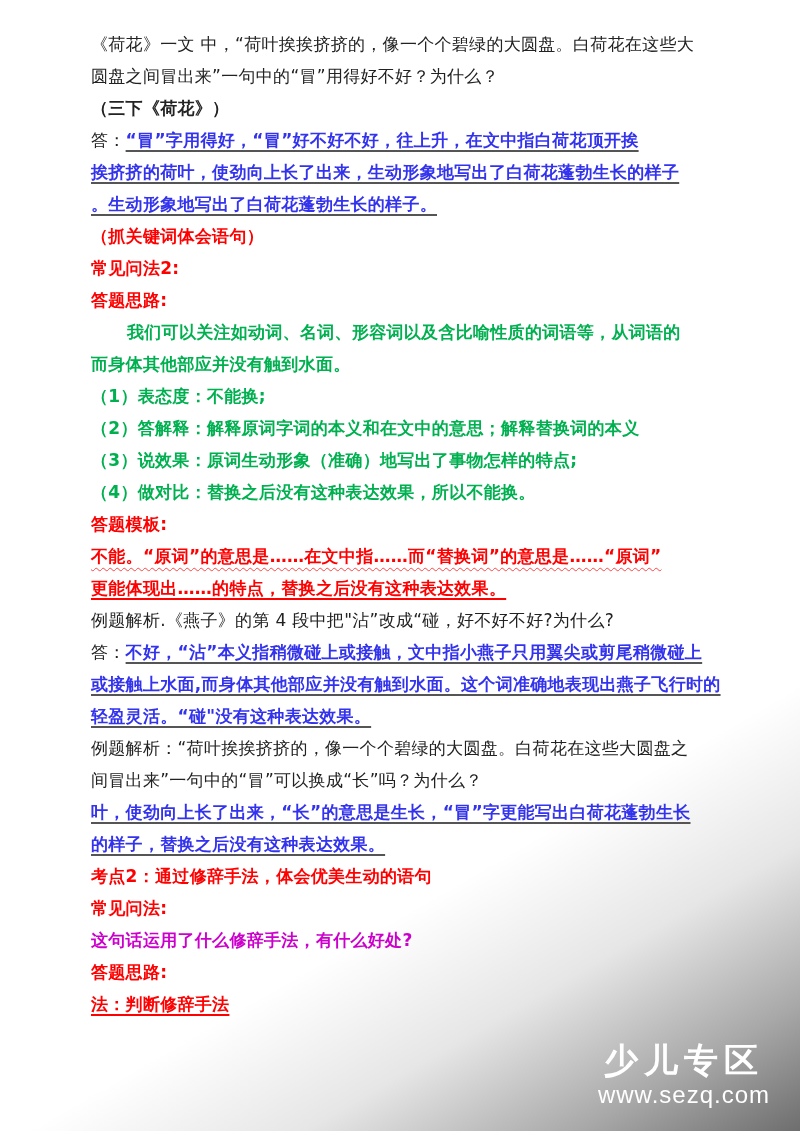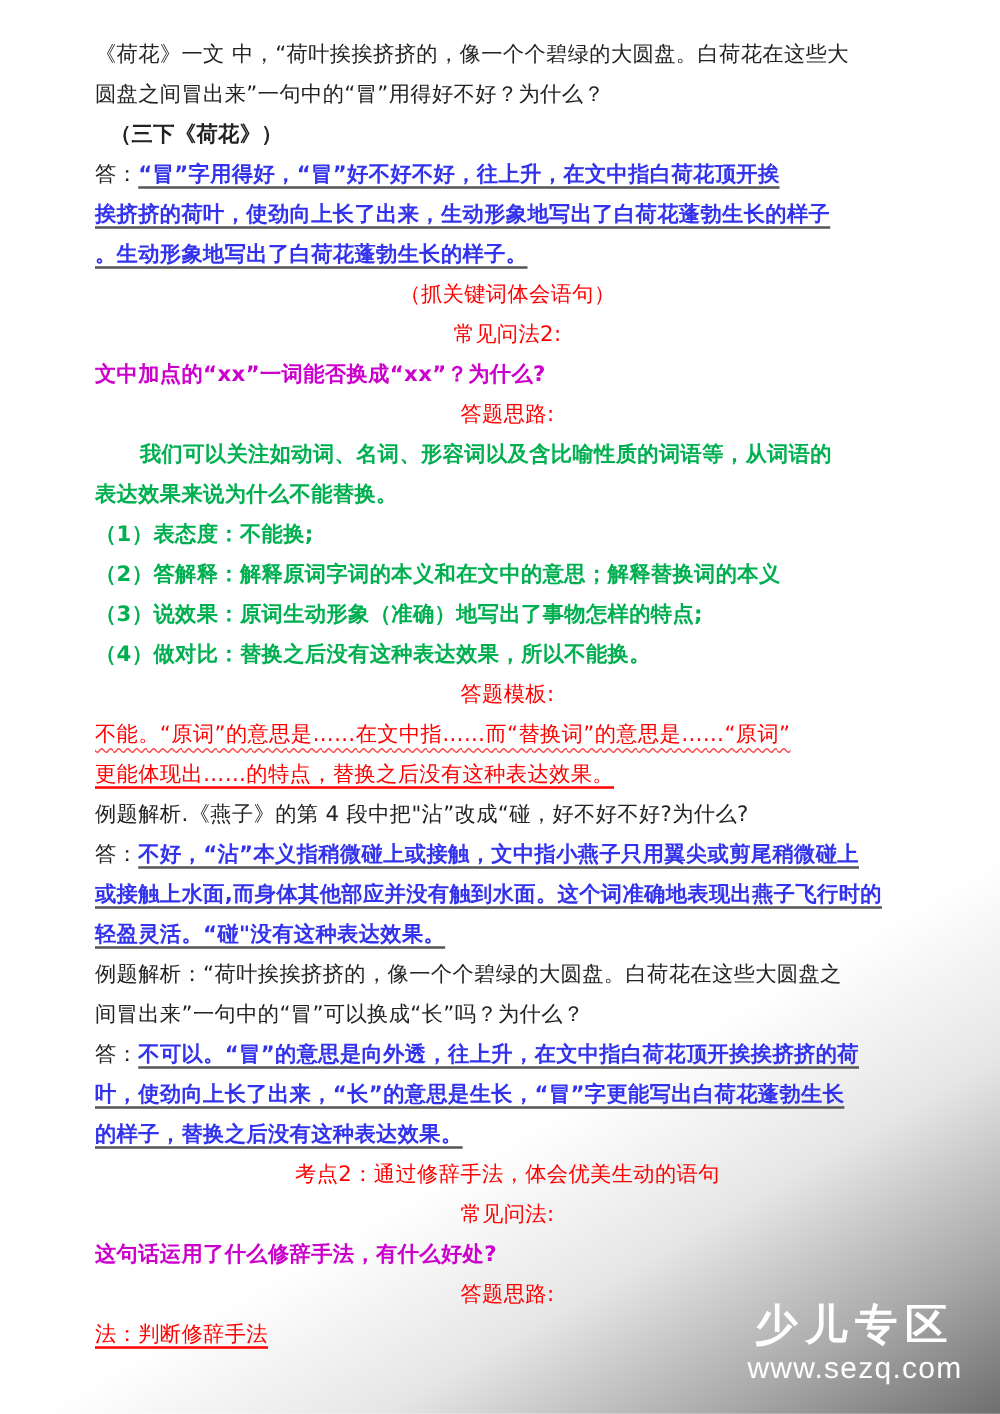--- a/index.html
+++ b/index.html
@@ -6,27 +6,27 @@
   body {
     width: 800px; height: 1131px; position: relative; overflow: hidden;
     background: #ffffff;
     font-family: "DejaVu Sans", "Liberation Sans", sans-serif;
   }
   .page-bg {
     position: absolute; inset: 0;
     background: linear-gradient(150deg, #ffffff 0%, #ffffff 72%, #e6e6e6 82%, #a8a8a8 92%, #6e6e6e 100%);
   }
   .content {
-    position: absolute; left: 76px; top: 28px; width: 660px;
+    position: absolute; left: 91px; top: 28px; width: 660px;
     font-size: 17px; letter-spacing: 0.3px;
   }
   .line { height: 32px; line-height: 32px; white-space: nowrap; position: relative; }
   .black { color: #222222; font-weight: normal; }
-  .bold { font-weight: bold; margin-left: 12px; }
-  .red { color: #ff0000; font-weight: normal; text-align: center; }
+  .bold { font-weight: bold; }
+  .red { color: #ff0000; font-weight: bold; }
   .magenta { color: #cc00cc; font-weight: bold; }
   .green { color: #00b050; font-weight: bold; }
   .blue { color: #3333ee; font-weight: bold; }
   .ul-gray { text-decoration: underline; text-decoration-color: #555; text-decoration-thickness: 2px; text-underline-offset: 4px; }
   .ul-red { text-decoration: underline; text-decoration-color: #ff0000; text-decoration-thickness: 2px; text-underline-offset: 4px; }
   .ul-wavy { text-decoration: underline wavy; text-decoration-color: #ff4444; text-decoration-thickness: 1px; text-underline-offset: 5px; margin-top: 48px; }
   .indent { padding-left: 36px; }
   .watermark {
     position: absolute; right: 30px; top: 1040px; text-align: center; color: #ffffff;
   }
@@ -42,42 +42,38 @@
   <div class="line black">《荷花》一文 中，“荷叶挨挨挤挤的，像一个个碧绿的大圆盘。白荷花在这些大</div>
   <div class="line black">圆盘之间冒出来”一句中的“冒”用得好不好？为什么？</div>
   <div class="line black bold">（三下《荷花》）</div>
   <div class="line">
     <span class="black">答：</span><span class="blue ul-gray">“冒”字用得好，“冒”好不好不好，往上升，在文中指白荷花顶开挨</span>
   </div>
   <div class="line blue ul-gray">挨挤挤的荷叶，使劲向上长了出来，生动形象地写出了白荷花蓬勃生长的样子</div>
   <div class="line"><span class="blue ul-gray">。生动形象地写出了白荷花蓬勃生长的样子。</span></div>
   <div class="line red">（抓关键词体会语句）</div>
   <div class="line red">常见问法2:</div>
-  <div class="line magenta">文中加点的“xx”一词能否换成“xx”？为什么?</div>
   <div class="line red">答题思路:</div>
   <div class="line green indent">我们可以关注如动词、名词、形容词以及含比喻性质的词语等，从词语的</div>
-  <div class="line green">表达效果来说为什么不能替换。</div>
+  <div class="line green">而身体其他部应并没有触到水面。</div>
   <div class="line green">（1）表态度：不能换;</div>
   <div class="line green">（2）答解释：解释原词字词的本义和在文中的意思；解释替换词的本义</div>
   <div class="line green">（3）说效果：原词生动形象（准确）地写出了事物怎样的特点;</div>
   <div class="line green">（4）做对比：替换之后没有这种表达效果，所以不能换。</div>
   <div class="line red">答题模板:</div>
   <div class="line"><span class="red ul-wavy">不能。“原词”的意思是……在文中指……而“替换词”的意思是……“原词”</span></div>
   <div class="line"><span class="red ul-red">更能体现出……的特点，替换之后没有这种表达效果。</span></div>
   <div class="line black">例题解析.《燕子》的第 4 段中把"沾”改成“碰，好不好不好?为什么?</div>
   <div class="line">
     <span class="black">答：</span><span class="blue ul-gray">不好，“沾”本义指稍微碰上或接触，文中指小燕子只用翼尖或剪尾稍微碰上</span>
   </div>
   <div class="line"><span class="blue ul-gray">或接触上水面,而身体其他部应并没有触到水面。这个词准确地表现出燕子飞行时的</span></div>
   <div class="line"><span class="blue ul-gray">轻盈灵活。“碰"没有这种表达效果。</span></div>
   <div class="line black">例题解析：“荷叶挨挨挤挤的，像一个个碧绿的大圆盘。白荷花在这些大圆盘之</div>
   <div class="line black">间冒出来”一句中的“冒”可以换成“长”吗？为什么？</div>
-  <div class="line">
-    <span class="black">答：</span><span class="blue ul-gray">不可以。“冒”的意思是向外透，往上升，在文中指白荷花顶开挨挨挤挤的荷</span>
-  </div>
   <div class="line"><span class="blue ul-gray">叶，使劲向上长了出来，“长”的意思是生长，“冒”字更能写出白荷花蓬勃生长</span></div>
   <div class="line"><span class="blue ul-gray">的样子，替换之后没有这种表达效果。</span></div>
   <div class="line red">考点2：通过修辞手法，体会优美生动的语句</div>
   <div class="line red">常见问法:</div>
   <div class="line magenta">这句话运用了什么修辞手法，有什么好处?</div>
   <div class="line red">答题思路:</div>
   <div class="line"><span class="red ul-red">法：判断修辞手法</span></div>
 </div>
 
 <div class="watermark">

